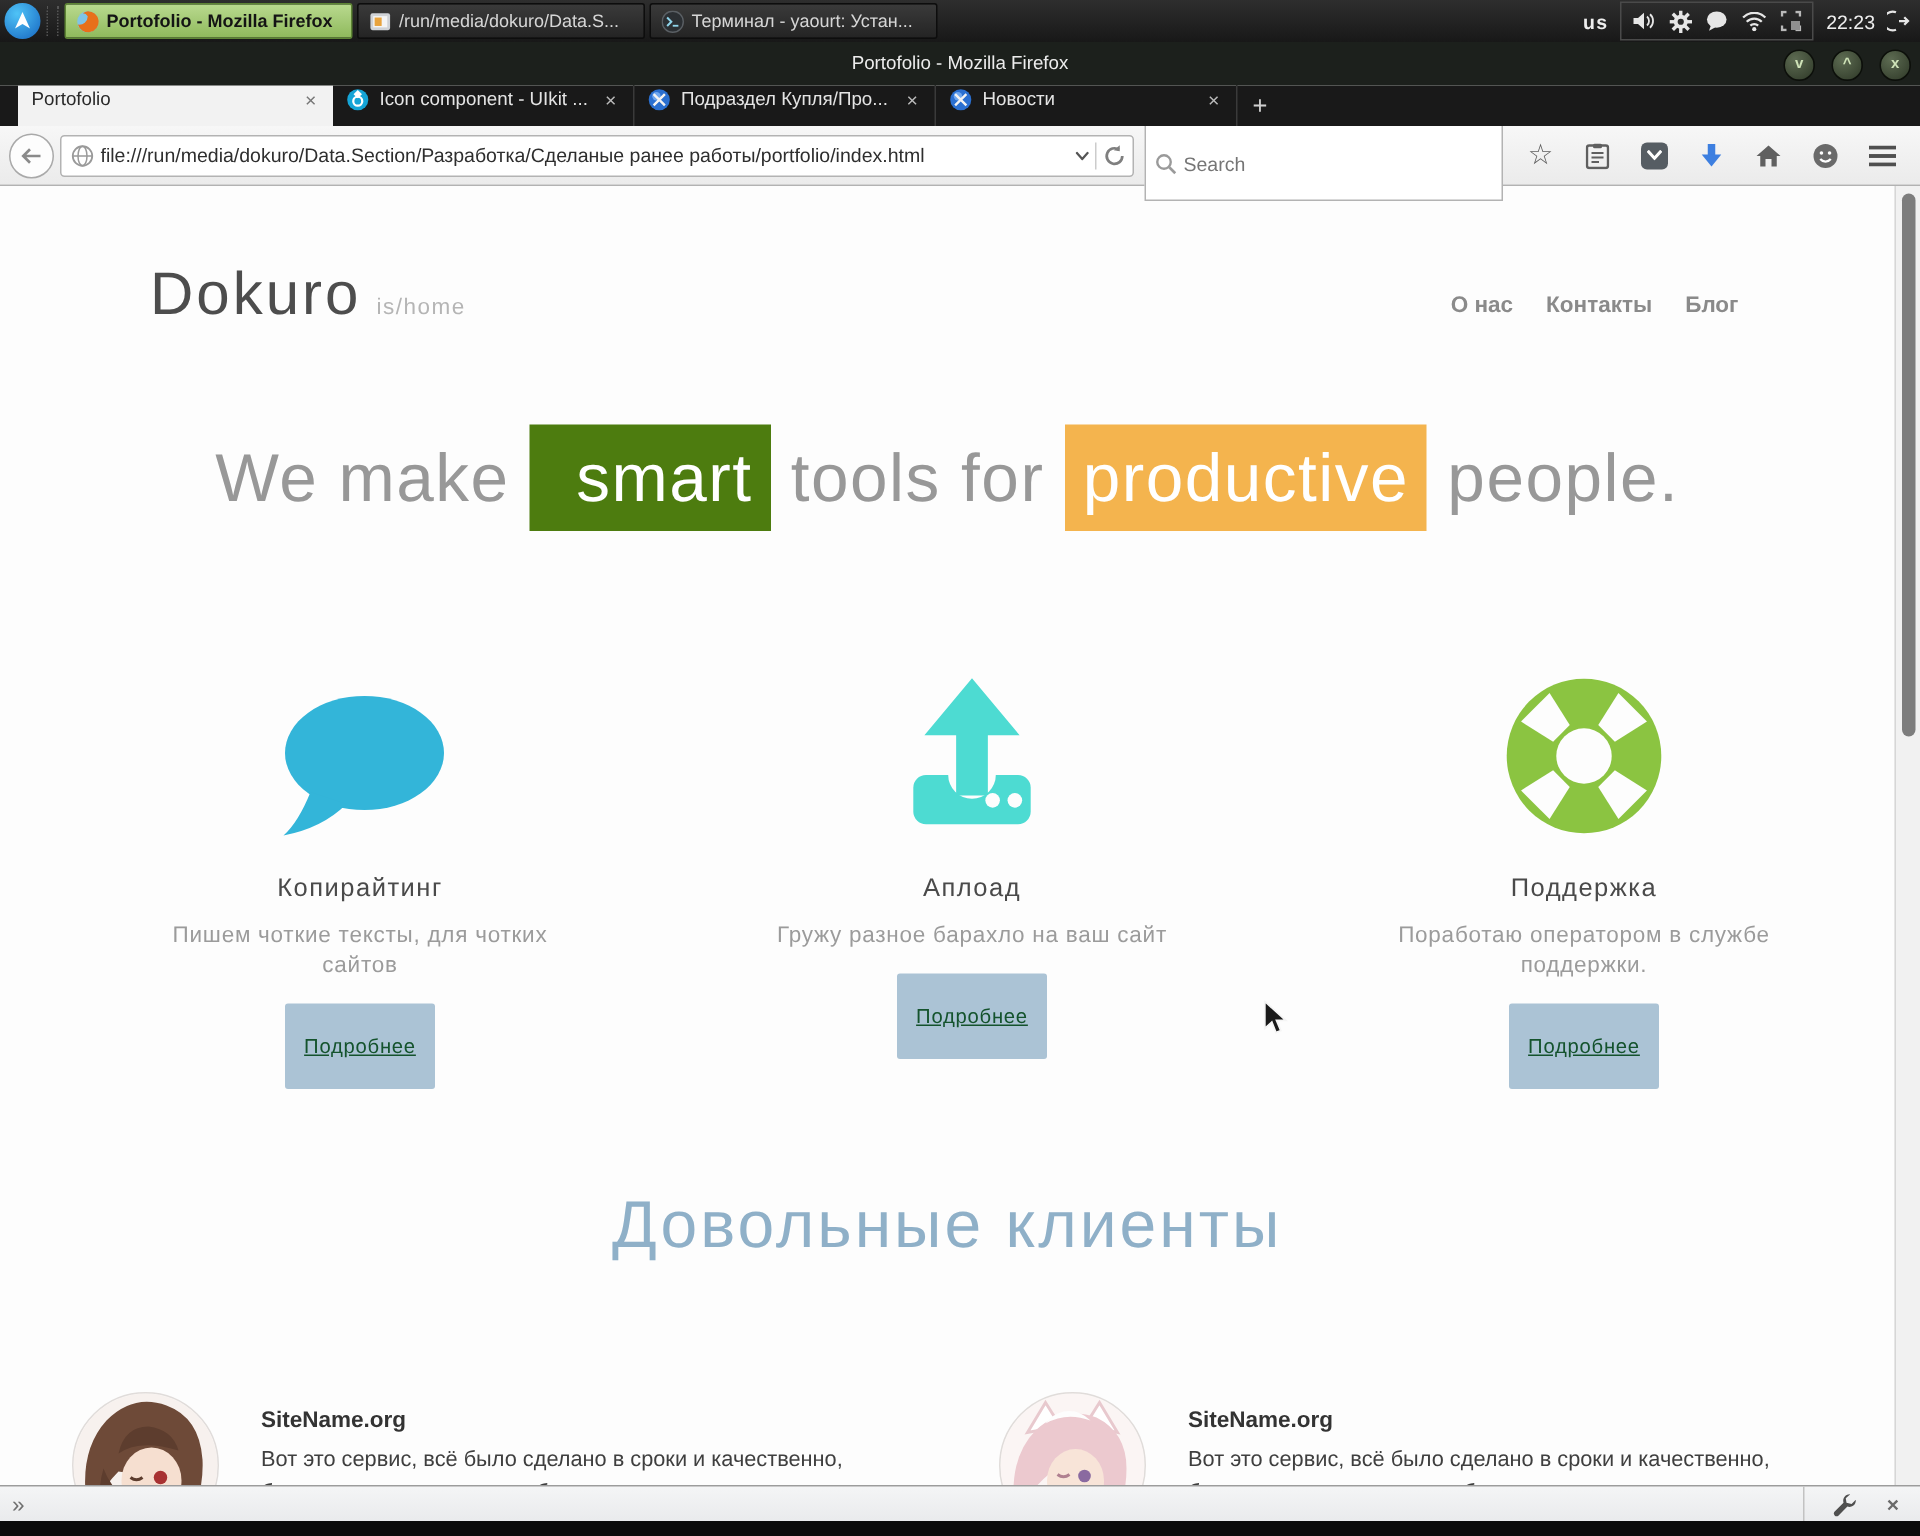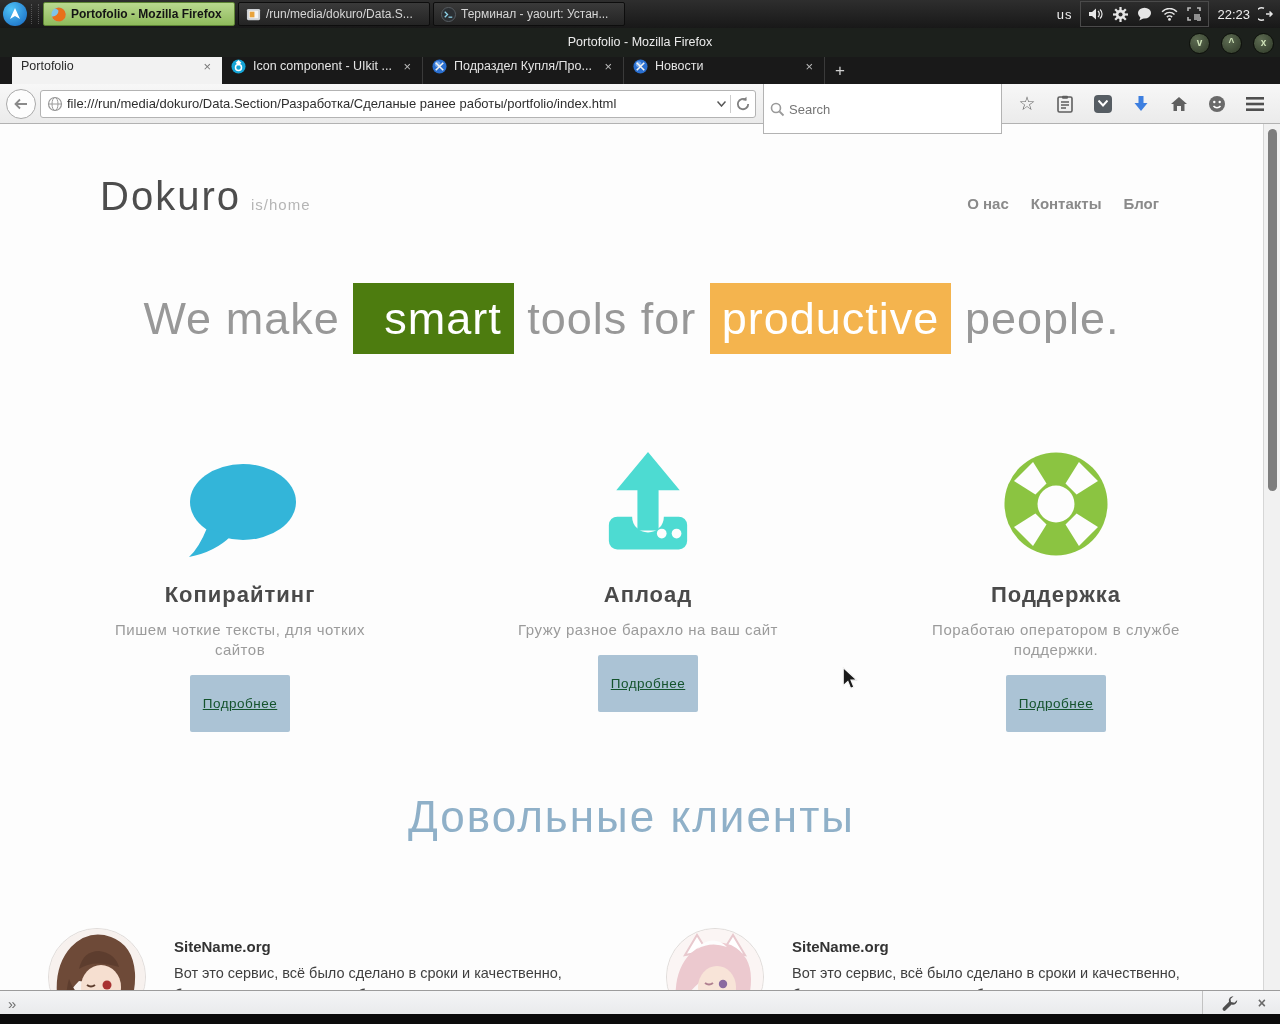--- a/index.html
+++ b/index.html
@@ -10,21 +10,21 @@
            background:linear-gradient(#2e2e2e,#181818);display:flex;align-items:center;z-index:30;}
   .launcher{width:24px;height:24px;border-radius:50%;margin:0 4px 0 3px;
             background:radial-gradient(circle at 35% 30%,#4fc3f7,#1565c0);display:flex;align-items:center;justify-content:center;cursor:default;}
   .grip{width:6px;height:20px;border-left:1px dotted #555;border-right:1px dotted #555;margin-right:4px;}
   .task-btn{width:176px;height:22px;display:flex;align-items:center;gap:5px;padding:0 7px;margin-right:3px;
             border:1px solid #0d0d0d;border-radius:2px;background:linear-gradient(#3a3a3a,#242424);
             color:#d6d6d6;font-size:12px;white-space:nowrap;overflow:hidden;}
   .task-btn .tlabel{overflow:hidden;text-overflow:ellipsis;white-space:nowrap;}
   .task-btn.active{background:linear-gradient(#b9d98f,#8fba5c);color:#141414;font-weight:bold;border-color:#5d8434;}
   .tray{margin-left:auto;display:flex;align-items:center;gap:8px;padding-right:6px;color:#eee;}
-  .kbd-layout{font-size:13px;font-weight:normal;letter-spacing:1px;margin-left:13px;}
+  .kbd-layout{font-size:13px;font-weight:bold;letter-spacing:1px;margin-left:13px;}
   .tray-box{display:flex;align-items:center;gap:9px;border:1px solid #4a4a4a;padding:2px 7px;height:20px;}
   .clock{font-size:13px;}
   .ticon{display:flex;align-items:center;}
   
   .titlebar{position:absolute;top:28px;left:0;width:1280px;height:29px;background:#1c201c;z-index:29;}
   .win-title{position:absolute;top:7px;left:0;width:100%;text-align:center;color:#ececec;font-size:12.5px;}
   .win-controls{position:absolute;right:6px;top:5px;display:flex;gap:11px;}
   .win-btn{width:19px;height:19px;border-radius:50%;background:radial-gradient(circle at 35% 30%,#5d6b52,#2e3827);
            border:1px solid #0c0f0a;color:#cfe3b8;font-size:10px;line-height:17px;text-align:center;font-weight:bold;}
   .tabbar{position:absolute;top:57px;left:0;width:1280px;height:27px;background:#191919;display:flex;align-items:flex-end;z-index:28;}
@@ -62,21 +62,21 @@
   .site-nav{position:absolute;top:71px;right:104px;display:flex;gap:22px;font-size:15px;color:#8a8a8a;}
   .site-nav a{color:#8a8a8a;text-decoration:none;font-weight:bold;}
   .hero{position:absolute;top:160px;left:0;width:100%;text-align:center;font-size:45px;font-weight:300;
         color:#989898;letter-spacing:1px;line-height:70px;}
   .hl{color:#fff;padding:10px 12px;}
   .hl1{background:#4d7c0f;padding-left:31px;}
   .hl2{background:#f4b44e;}
   .features{position:absolute;top:318px;left:36px;width:1224px;display:flex;}
   .feature{flex:1;text-align:center;}
   .f-icon{height:118px;display:flex;align-items:flex-end;justify-content:center;}
-  .f-title{margin-top:22px;font-size:22px;font-weight:700;color:#4a4a4a;letter-spacing:1px;}
+  .f-title{margin-top:22px;font-size:17px;font-weight:400;color:#4a4a4a;letter-spacing:1px;}
   .f-text{margin:12px auto 0;width:300px;font-size:15px;line-height:20px;color:#9b9b9b;letter-spacing:.5px;}
   .f-btn{display:inline-block;margin-top:15px;padding:21px 13px;background:#abc3d5;color:#14532d;
          font-size:13.5px;border-radius:2px;letter-spacing:.5px;}
   .clients-h{position:absolute;top:668px;left:0;width:100%;text-align:center;font-size:44px;
              font-weight:300;color:#8fb0c8;letter-spacing:2px;}
   .testimonials{position:absolute;top:804px;left:48px;display:flex;gap:118px;}
   .t-card{display:flex;gap:28px;width:500px;}
   .avatar{width:96px;height:96px;border-radius:50%;flex:0 0 96px;overflow:hidden;border:1px solid #e0dcda;background:#faf6f4;}
   .t-body{padding-top:10px;}
   .t-name{font-size:15px;font-weight:bold;color:#333;}

